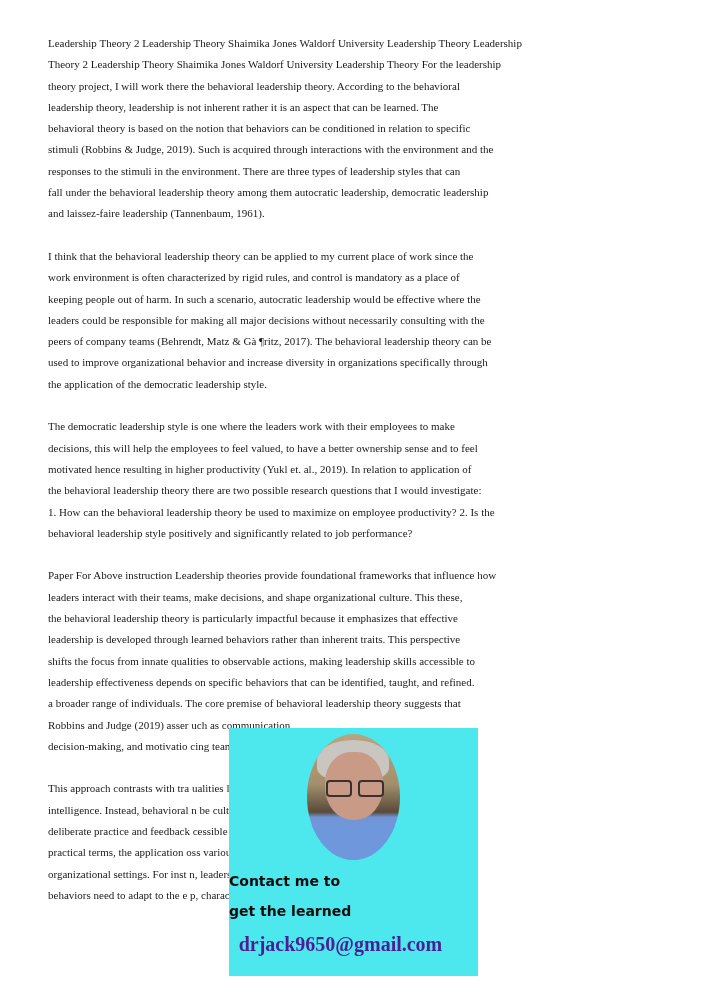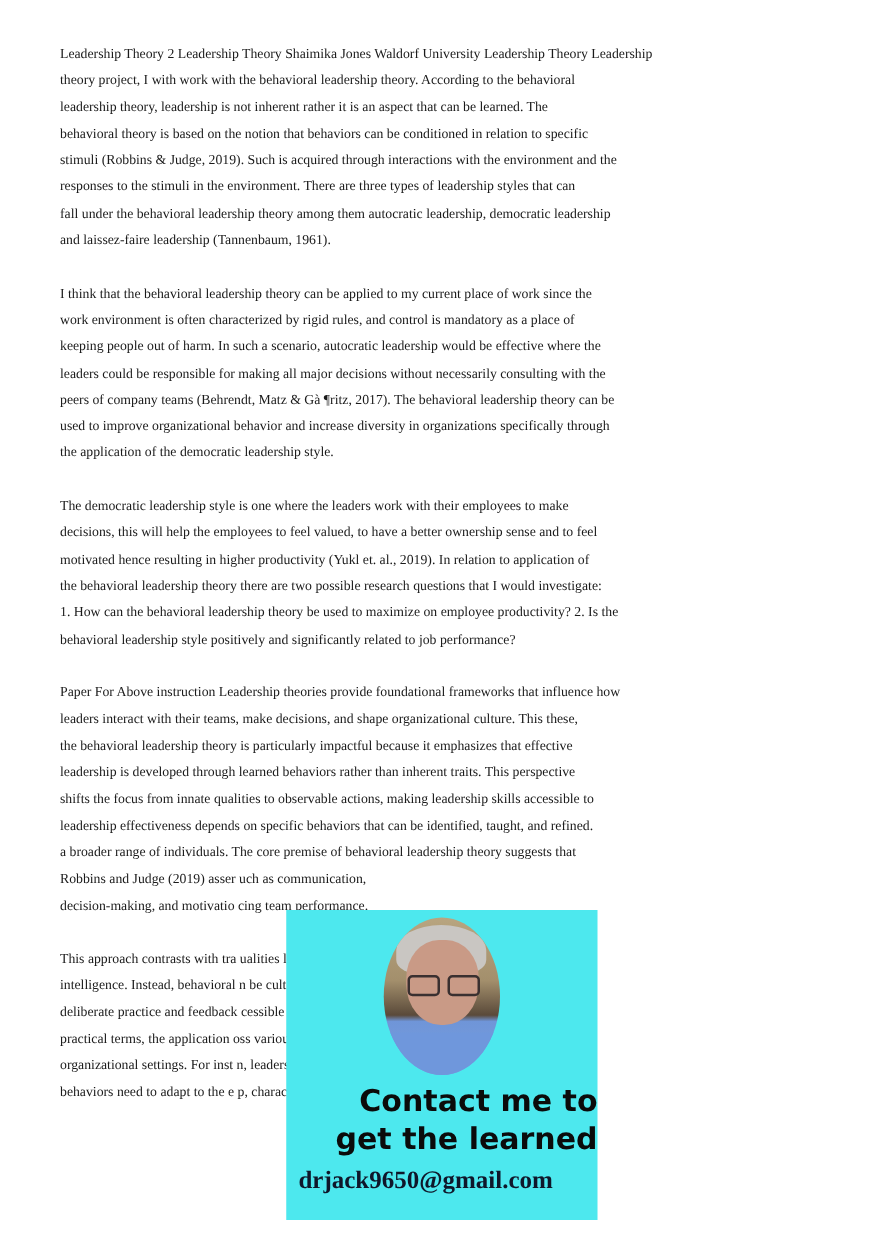--- a/index.html
+++ b/index.html
@@ -37,38 +37,39 @@
     position: absolute; top: 46px; width: 22px; height: 13px;
     border: 2px solid #3a3030; border-radius: 4px;
   }
   .portrait .glasses-l { left: 19px; }
   .portrait .glasses-r { left: 51px; }
   .portrait .shirt {
     position: absolute; left: 0; top: 92px; width: 93px; height: 40px;
     background: #6f97dc;
   }
   .promo-title {
-    position: absolute; left: 0; top: 138px; width: 249px; text-align: right;
+    position: absolute; left: 0; top: 138px; width: 249px; text-align: left;
     font-family: "DejaVu Sans", "Liberation Sans", sans-serif; font-weight: bold;
-    font-size: 24px; line-height: 30px; color: #0b0b0b;
+    font-size: 14px; line-height: 30px; color: #0b0b0b;
   }
   .promo-email {
     position: absolute; left: 0; top: 204px; width: 223px; text-align: center;
     font-family: "Liberation Serif", "DejaVu Serif", serif; font-weight: bold;
-    font-size: 20px; line-height: 24px; color: #0f172a;
+    font-size: 20px; line-height: 24px; color: #4c1d95;
   }
 </style>
 </head>
 <body>
 
 <div class="page">
   <div class="content">
     <p>
       <span class="line">Leadership Theory 2 Leadership Theory Shaimika Jones Waldorf University Leadership Theory Leadership</span>
-      <span class="line">theory project, I with work with the behavioral leadership theory. According to the behavioral</span>
+      <span class="line">Theory 2 Leadership Theory Shaimika Jones Waldorf University Leadership Theory For the leadership</span>
+      <span class="line">theory project, I will work there the behavioral leadership theory. According to the behavioral</span>
       <span class="line">leadership theory, leadership is not inherent rather it is an aspect that can be learned. The</span>
       <span class="line">behavioral theory is based on the notion that behaviors can be conditioned in relation to specific</span>
       <span class="line">stimuli (Robbins &amp; Judge, 2019). Such is acquired through interactions with the environment and the</span>
       <span class="line">responses to the stimuli in the environment. There are three types of leadership styles that can</span>
       <span class="line">fall under the behavioral leadership theory among them autocratic leadership, democratic leadership</span>
       <span class="line">and laissez-faire leadership (Tannenbaum, 1961).</span>
     </p>
     <p>
       <span class="line">I think that the behavioral leadership theory can be applied to my current place of work since the</span>
       <span class="line">work environment is often characterized by rigid rules, and control is mandatory as a place of</span>

